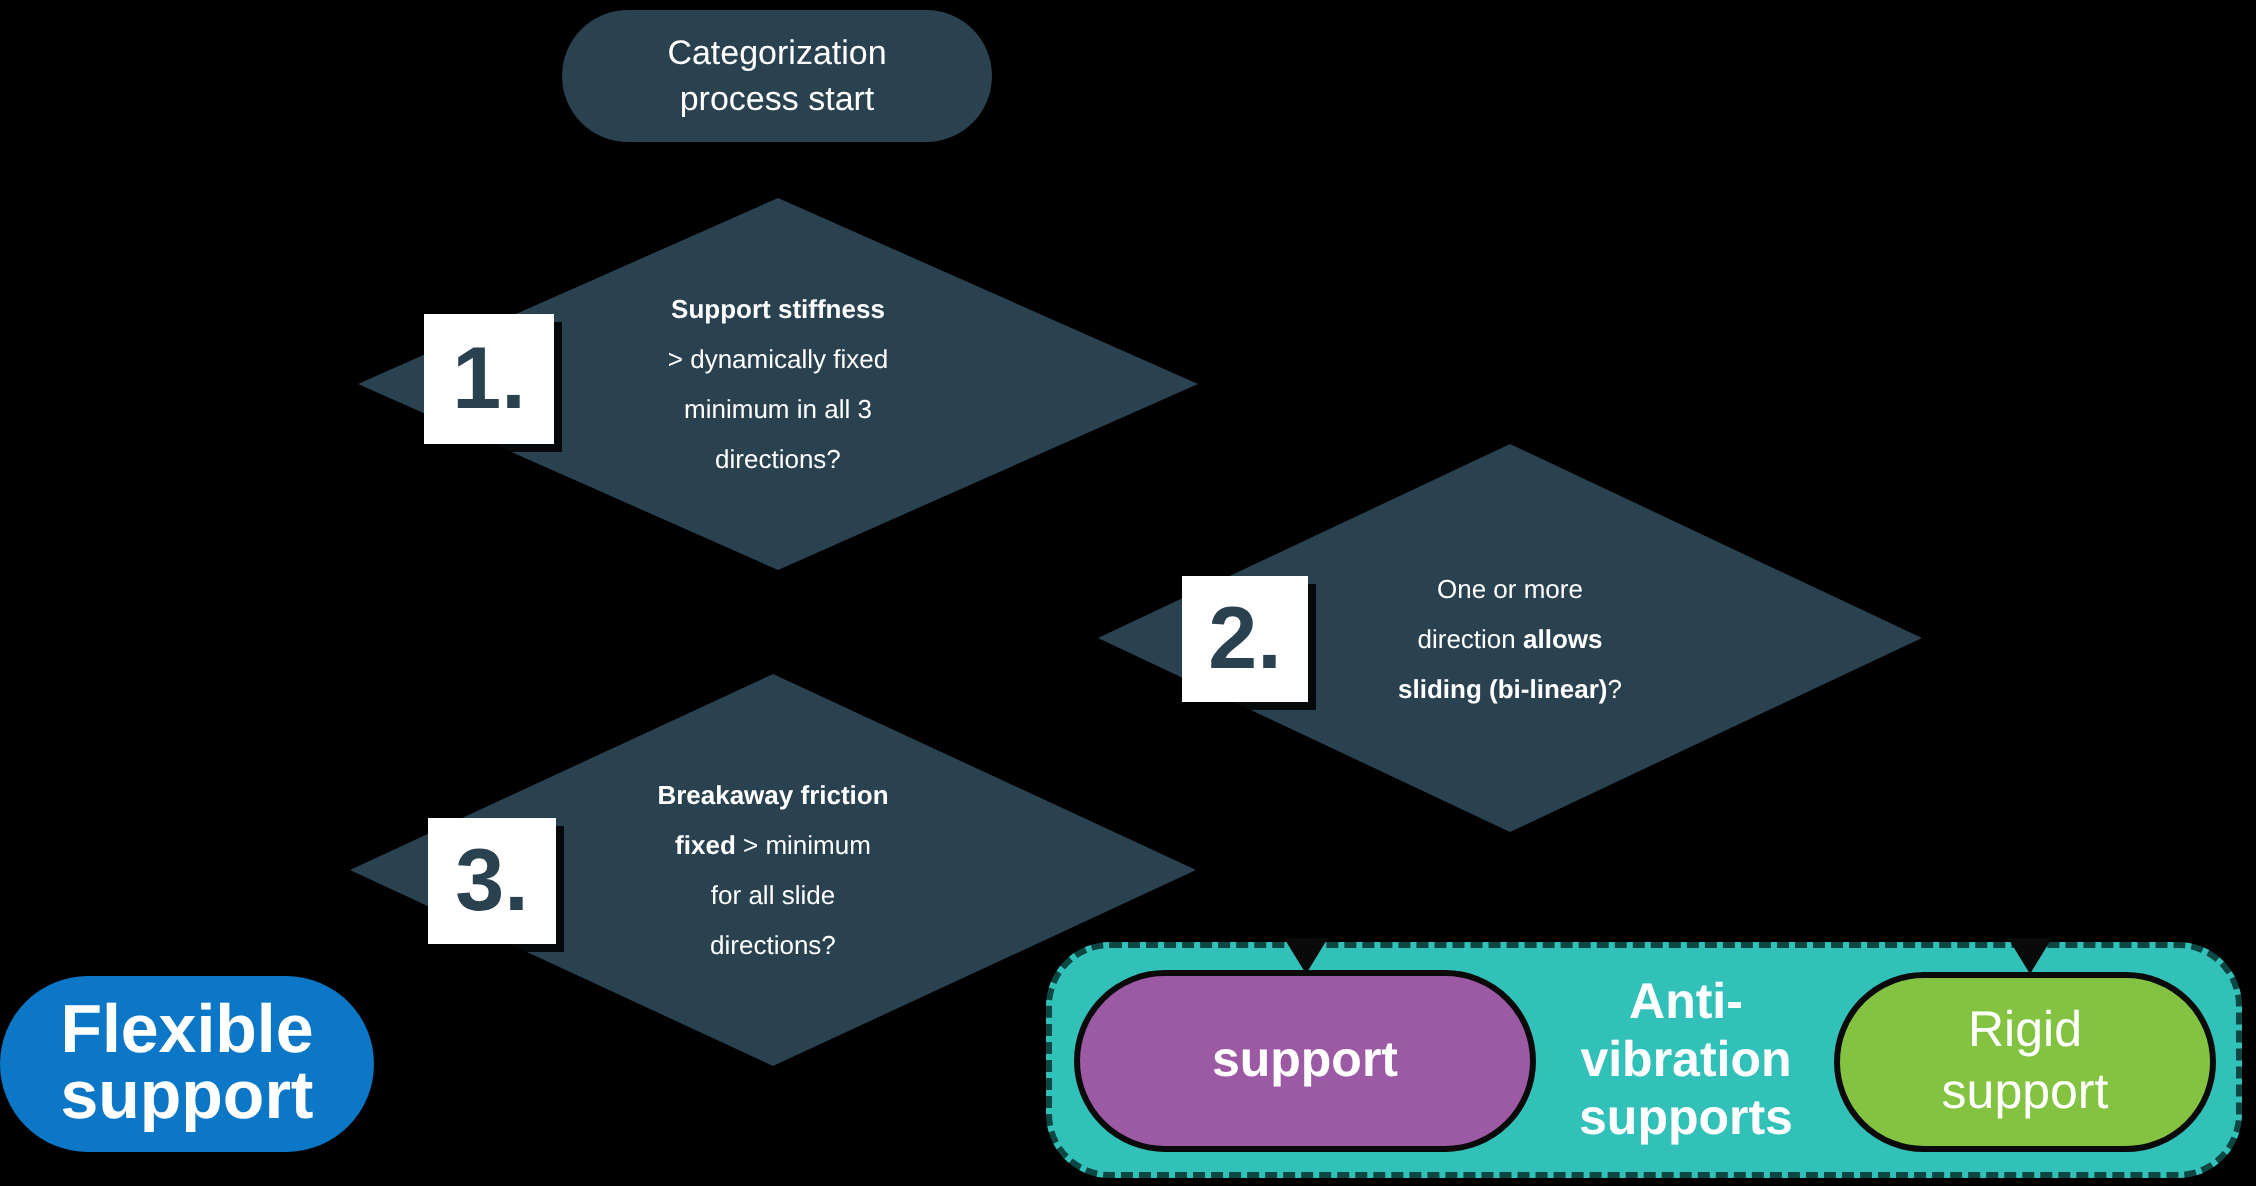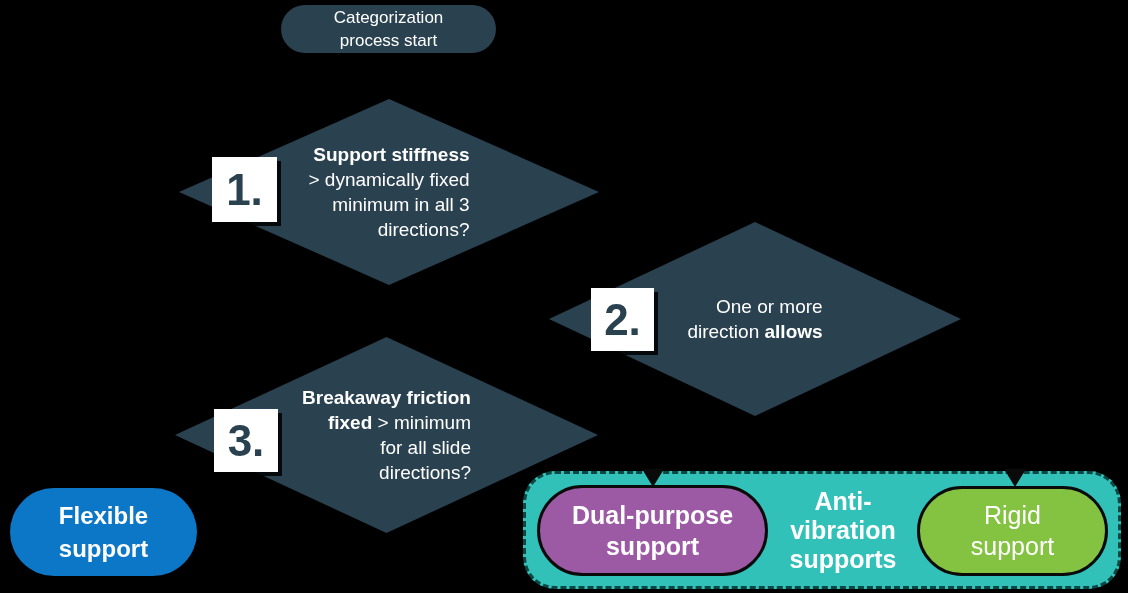--- a/index.html
+++ b/index.html
@@ -6,36 +6,36 @@
     --bg:#000000; --slate:#2A4150; --white:#FFFFFF; --blue:#0B77C6;
     --teal:#32C1B9; --purple:#9C5AA4; --green:#84C341; --outline:#0A0A0A; --dash:#0C4743;
   }
   html,body{margin:0;padding:0;}
   body{background:var(--bg,#000);font-family:"Liberation Sans","DejaVu Sans",sans-serif;}
   .canvas{position:relative;width:1128px;height:593px;background:var(--bg,#000);overflow:hidden;}
 
   
   .stadium{position:absolute;display:flex;flex-direction:column;align-items:center;justify-content:center;
            color:var(--white,#fff);text-align:center;}
-  .start{left:281px;top:5px;width:215px;height:48px;border-radius:33px;background:var(--slate);
+  .start{left:281px;top:5px;width:215px;height:66px;border-radius:33px;background:var(--slate);
          font-size:17px;line-height:23px;font-weight:400;}
-  .flexible{left:10px;top:488px;width:187px;height:88px;border-radius:44px;background:var(--blue);
-            font-size:24px;line-height:33px;font-weight:700;}
+  .flexible{left:0;top:488px;width:187px;height:88px;border-radius:44px;background:var(--blue);
+            font-size:34px;line-height:33px;font-weight:700;}
   .dual{left:537px;top:485px;width:231px;height:91px;border-radius:46px;background:var(--purple);
         border:3px solid var(--outline);box-sizing:border-box;font-size:25px;line-height:31px;font-weight:700;z-index:3;}
   .rigid{left:917px;top:486px;width:191px;height:90px;border-radius:45px;background:var(--green);
          border:3px solid var(--outline);box-sizing:border-box;font-size:25px;line-height:31px;font-weight:400;z-index:3;}
 
   
   .diamond{position:absolute;background:var(--slate);clip-path:polygon(50% 0,100% 50%,50% 100%,0 50%);
            display:flex;align-items:center;justify-content:center;z-index:1;}
   .d1{left:179px;top:99px;width:420px;height:186px;}
   .d2{left:549px;top:222px;width:412px;height:194px;}
   .d3{left:175px;top:337px;width:423px;height:196px;}
-  .dtext{text-align:right;color:var(--white,#fff);font-size:19px;line-height:25px;font-weight:400;}
+  .dtext{text-align:center;color:var(--white,#fff);font-size:13px;line-height:25px;font-weight:400;}
   .b{font-weight:700;}
 
   
   .numbox{position:absolute;background:var(--white,#fff);display:flex;align-items:center;justify-content:center;
           font-weight:700;font-size:44px;color:var(--slate);box-shadow:4px 4px 0 rgba(0,0,0,0.85);z-index:2;}
   .n1{left:212px;top:157px;width:65px;height:65px;}
   .n2{left:591px;top:288px;width:63px;height:63px;}
   .n3{left:214px;top:409px;width:64px;height:63px;}
 
   
@@ -68,20 +68,21 @@
       <div>minimum in all 3</div>
       <div>directions?</div>
     </div>
   </div>
   <div class="numbox n1">1.</div>
 
   <div class="diamond d2">
     <div class="dtext">
       <div>One or more</div>
       <div><span>direction </span><span class="b">allows</span></div>
+      <div><span class="b">sliding (bi-linear)</span><span>?</span></div>
     </div>
   </div>
   <div class="numbox n2">2.</div>
 
   <div class="diamond d3">
     <div class="dtext">
       <div><span class="b">Breakaway friction</span></div>
       <div><span class="b">fixed</span><span> &gt; minimum</span></div>
       <div>for all slide</div>
       <div>directions?</div>
@@ -96,21 +97,20 @@
 
   <div class="group"></div>
 
   <div class="glabel">
     <span>Anti-</span>
     <span>vibration</span>
     <span>supports</span>
   </div>
 
   <div class="stadium dual">
-    <span>Dual-purpose</span>
     <span>support</span>
   </div>
 
   <div class="stadium rigid">
     <span>Rigid</span>
     <span>support</span>
   </div>
 
   <div class="arrow a1"></div>
   <div class="arrow a2"></div>

